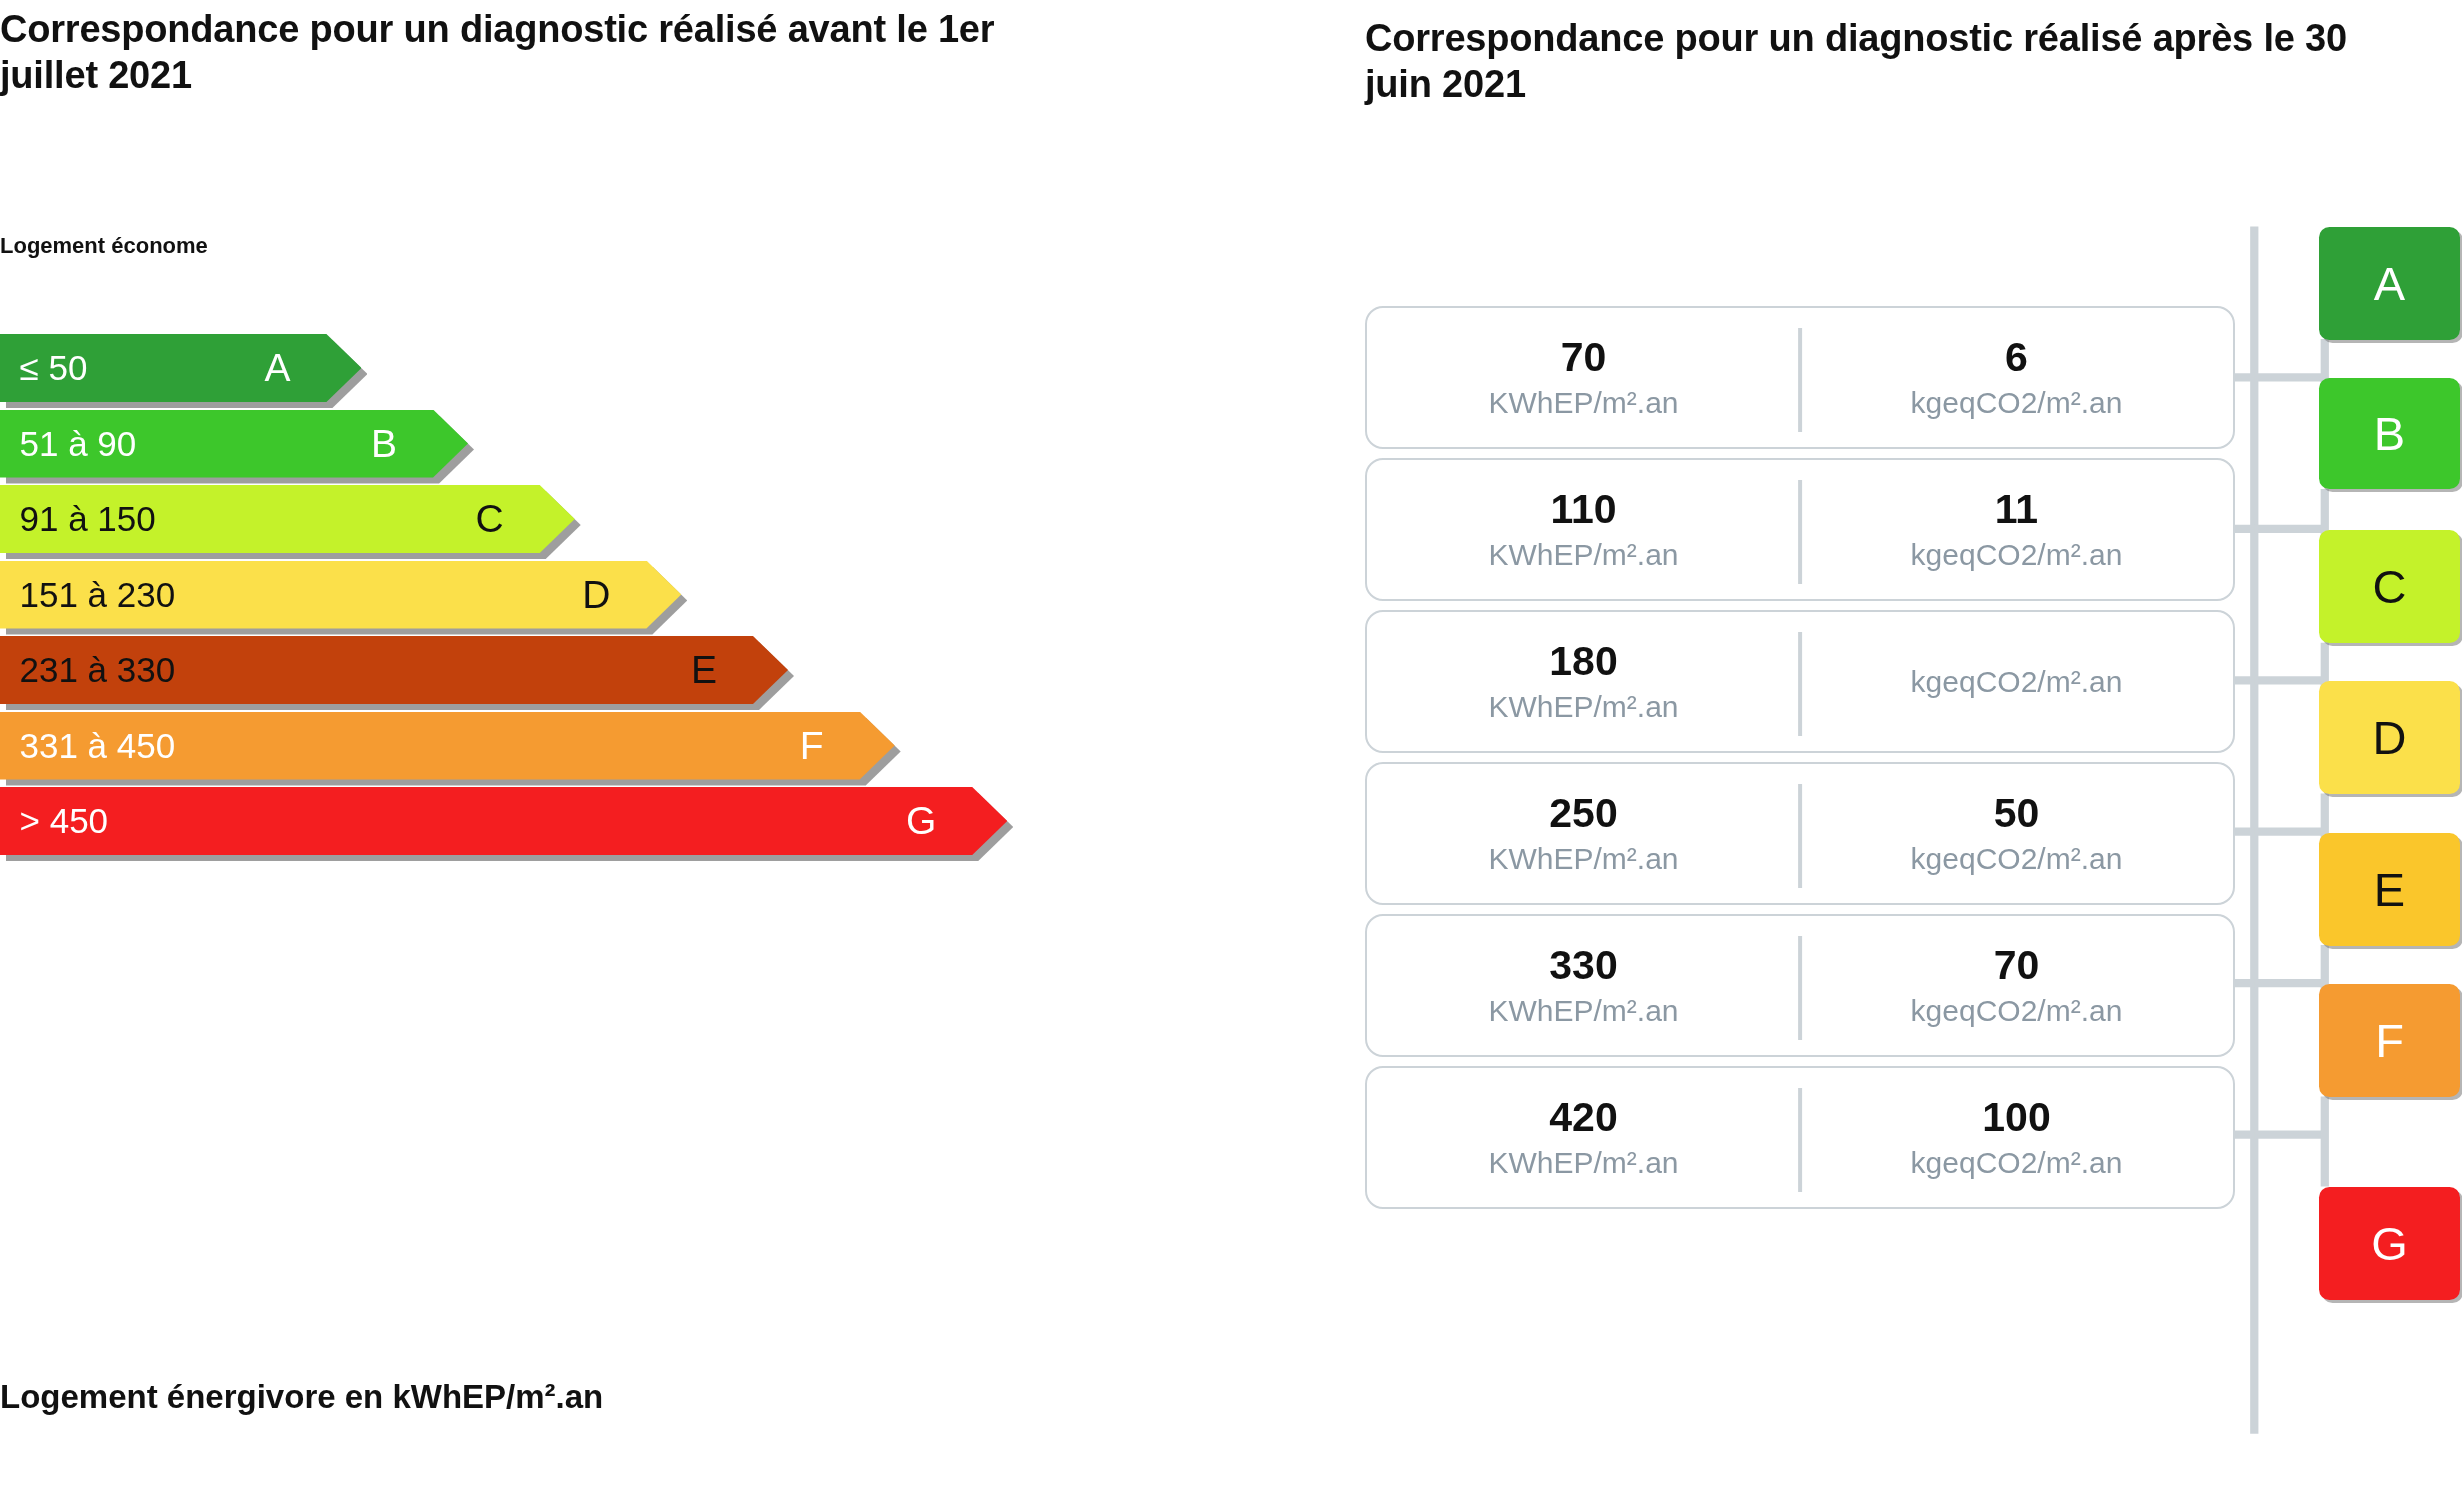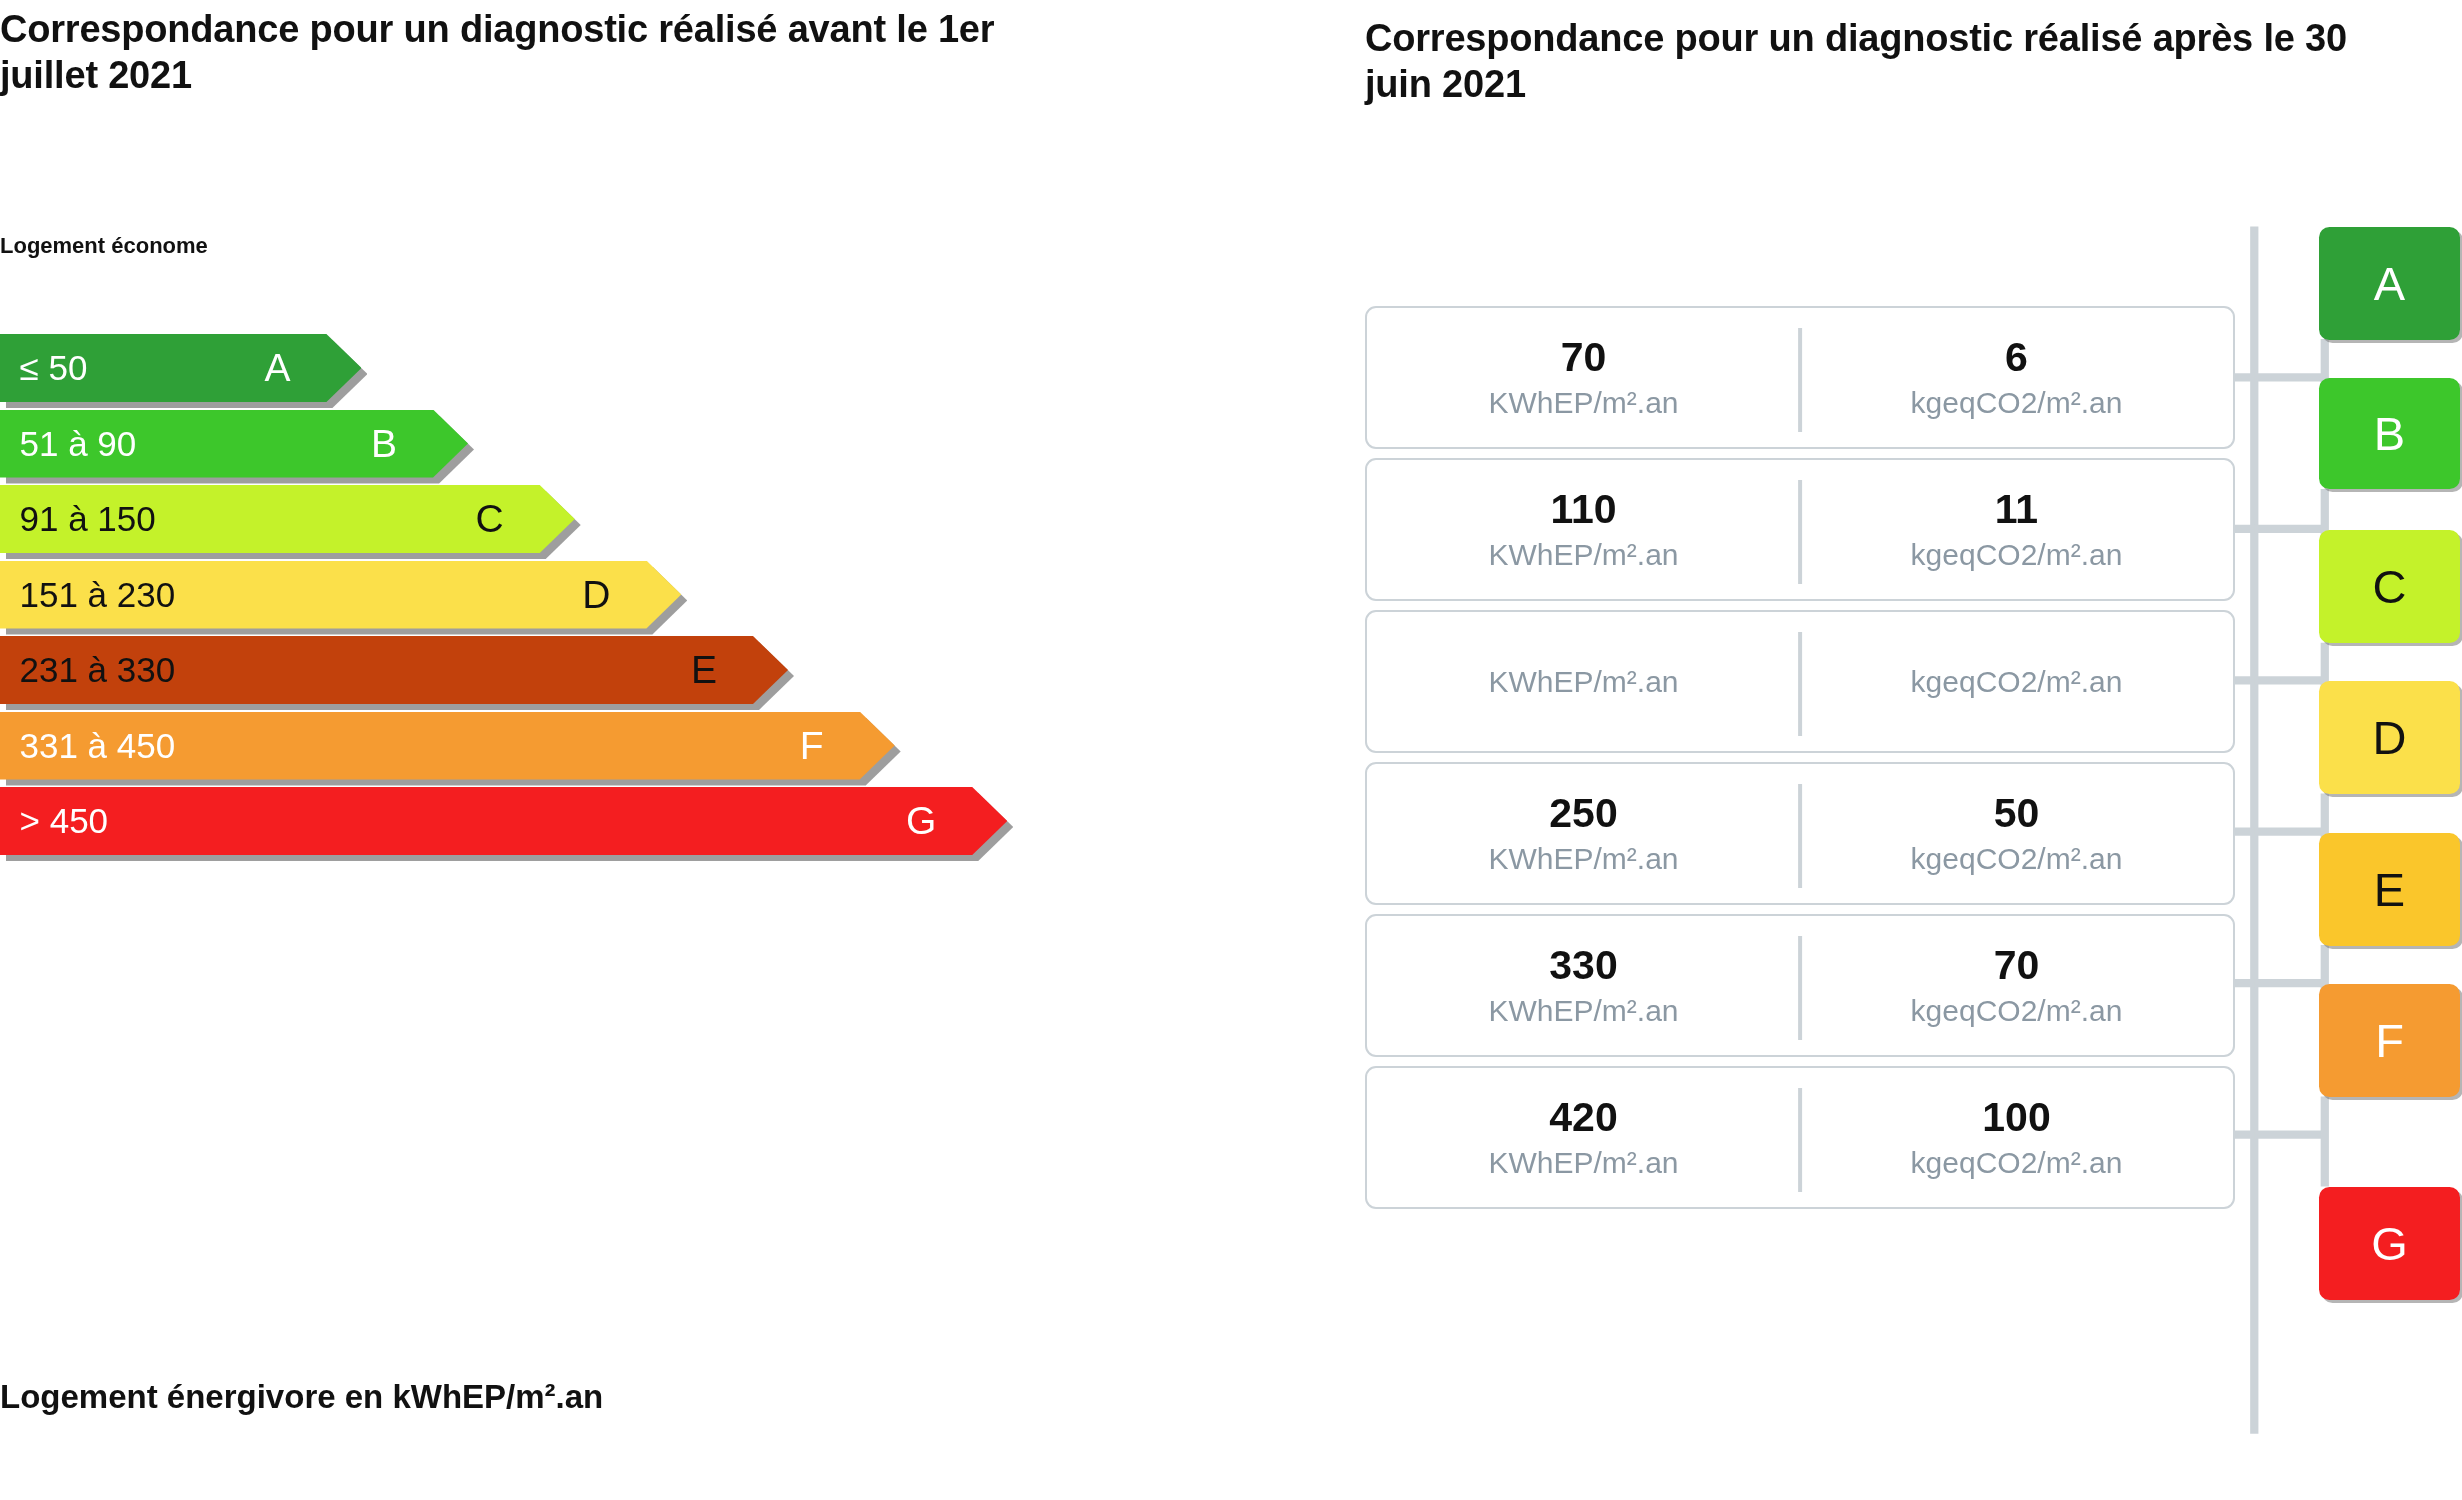--- a/index.html
+++ b/index.html
@@ -103,21 +103,21 @@
 
   .value-col {
     position: absolute;
     left: 0; top: 297px;
     width: 870px;
   }
   .value-box {
     position: relative;
     height: 143px;
     border: 2.3px solid #ccd3d8;
-    border-radius: 11px;
+    border-radius: 18px;
     background: #ffffff;
     margin-bottom: 9px;
     display: flex;
     align-items: center;
   }
   .vb-cell {
     flex: 1 1 50%;
     text-align: center;
     position: relative;
   }
@@ -295,20 +295,21 @@
         </div>
         <div class="vb-cell">
           <div class="vb-num">11</div>
           <div class="vb-unit">kgeqCO2/m².an</div>
         </div>
       </div>
 
       <div class="value-box">
         <div class="vb-divider"></div>
         <div class="vb-cell">
+          <div class="vb-num">180</div>
           <div class="vb-unit">KWhEP/m².an</div>
         </div>
         <div class="vb-cell">
           <div class="vb-unit">kgeqCO2/m².an</div>
         </div>
       </div>
 
       <div class="value-box">
         <div class="vb-divider"></div>
         <div class="vb-cell">

